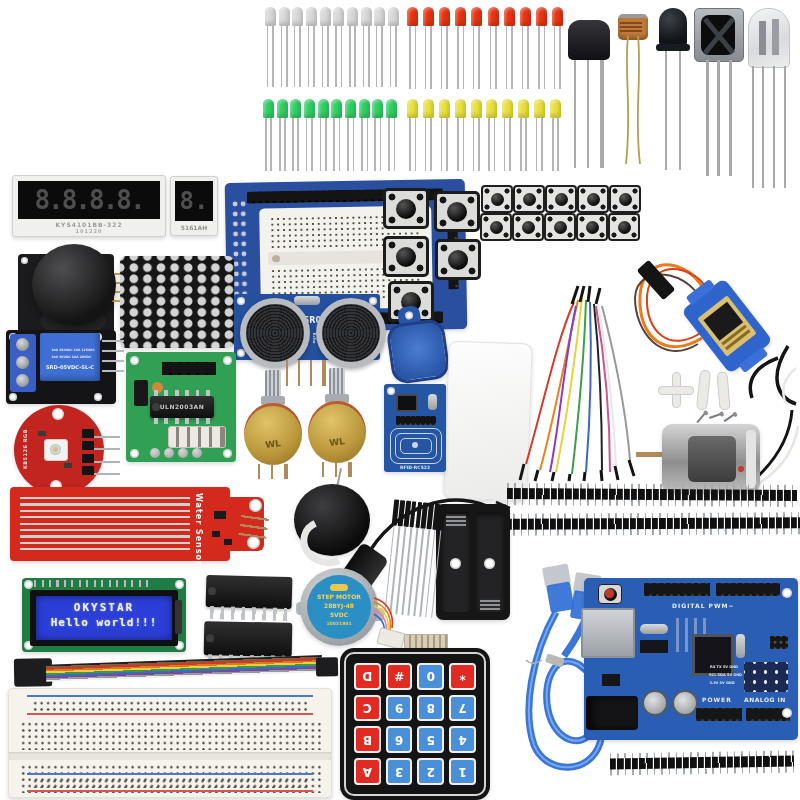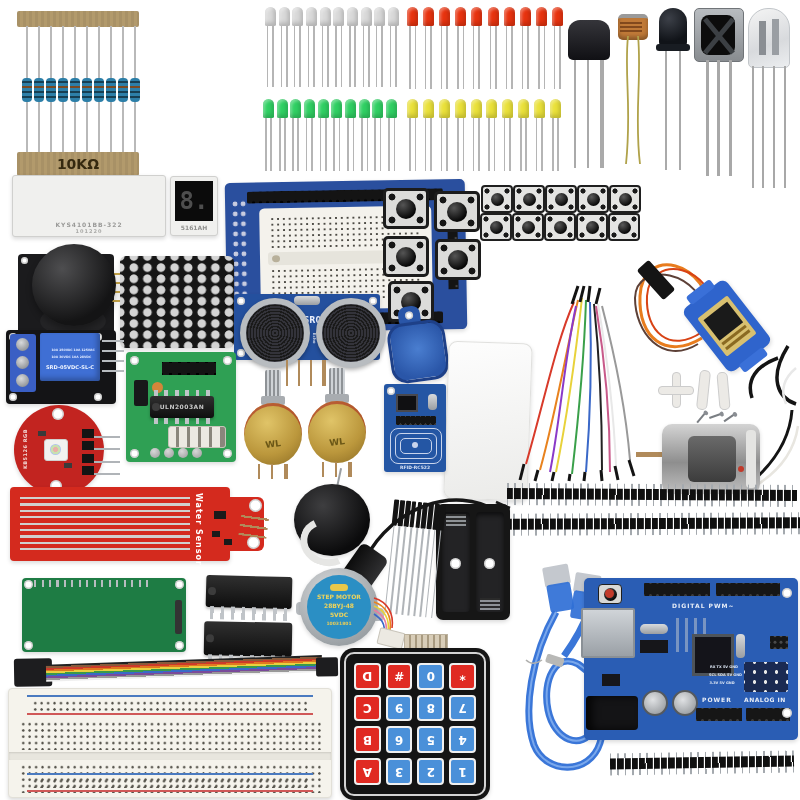--- a/index.html
+++ b/index.html
@@ -72,37 +72,20 @@
        color:#fff;font-weight:bold;font-size:12px}
   .kb{background:#4a90d9}.kr{background:#e02a22}
   .screw{position:absolute;width:2px;height:12px;background:#7a7e83}
   .screw::before{content:'';position:absolute;top:-3px;left:-1.5px;width:5px;height:4px;border-radius:50%;background:#8a8e93}
 </style>
 </head>
 <body>
 
 <div class="canvas">
 
-  <div class="abs" style="left:15px;top:8px;width:126px;height:170px">
-    <div class="tape" style="left:2px;top:3px;width:122px;height:16px"></div>
-    <div class="res-row" style="left:6px;top:18px;width:114px;height:128px">
-      <div class="res"></div>
-    <div class="res"></div>
-        <div class="res"></div>
-        <div class="res"></div>
-        <div class="res"></div>
-        <div class="res"></div>
-        <div class="res"></div>
-        <div class="res"></div>
-        <div class="res"></div>
-        <div class="res"></div>
-      </div>
-    <div class="tape" style="left:2px;top:144px;width:122px;height:24px"></div>
-    <div class="res-label" style="top:148px">10KΩ</div>
-  </div>
 
   <div class="led-row" style="left:264px;top:7px;width:136px;height:80px;--c:#d9d9d9;--h:80px">
     <div class="led"></div>
   <div class="led"></div>
       <div class="led"></div>
       <div class="led"></div>
       <div class="led"></div>
       <div class="led"></div>
       <div class="led"></div>
       <div class="led"></div>
@@ -177,20 +160,23 @@
   </div>
   <div class="abs" style="left:744px;top:8px;width:52px;height:180px">
     <div class="abs" style="left:4px;width:40px;height:58px;border-radius:20px 20px 5px 5px;background:linear-gradient(160deg,#f4f4f4,#d8dadd 60%,#eceef0);border:1px solid #c2c6ca">
       <div class="abs" style="left:10px;top:12px;width:7px;height:34px;background:#8a8e93"></div>
       <div class="abs" style="left:23px;top:10px;width:7px;height:36px;background:#9a9ea3"></div>
     </div>
     <div class="abs" style="left:8px;top:58px;width:34px;height:122px;background:linear-gradient(90deg,#a8a8a8 0 2px,transparent 2px 10px,#a8a8a8 10px 12px,transparent 12px 21px,#a8a8a8 21px 23px,transparent 23px 32px,#a8a8a8 32px 34px)"></div>
   </div>
 
   <div class="abs shadow" style="left:12px;top:175px;width:152px;height:60px;background:#f0f0ee;border-radius:3px;border:1px solid #d0d0ce">
+    <div class="abs" style="left:5px;top:5px;right:5px;height:38px;background:#0b0b0b;display:flex;align-items:center;justify-content:center">
+      <span class="mono" style="color:#4e4e4e;font-weight:bold;font-size:26px;letter-spacing:-2px">8.8.8.8.</span>
+    </div>
     <div class="t" style="left:0;right:0;top:45px;text-align:center;color:#9a9a98;font-size:6px;letter-spacing:1px">KYS4101BB-322</div>
     <div class="t" style="left:0;right:0;top:52px;text-align:center;color:#aaaaa8;font-size:5px;letter-spacing:1px">101220</div>
   </div>
   <div class="abs shadow" style="left:170px;top:176px;width:46px;height:58px;background:#f0f0ee;border-radius:3px;border:1px solid #d0d0ce">
     <div class="abs" style="left:4px;top:4px;right:4px;height:40px;background:#0b0b0b;display:flex;align-items:center;justify-content:center">
       <span class="mono" style="color:#4e4e4e;font-weight:bold;font-size:24px">8.</span>
     </div>
     <div class="t" style="left:0;right:0;top:47px;text-align:center;color:#90908e;font-size:6px">5161AH</div>
   </div>
 
@@ -518,20 +504,26 @@
   <div class="dipins" style="left:210px;top:607px;width:78px;height:13px;transform:rotate(1.5deg)"></div>
   <div class="dip" style="left:204px;top:622px;width:88px;height:34px;transform:rotate(1deg)"></div>
   <div class="dipins" style="left:208px;top:655px;width:80px;height:13px;transform:rotate(1deg)"></div>
 
   <div class="abs shadow" style="left:22px;top:578px;width:164px;height:74px;background:#1e7c44;border-radius:4px">
     <div class="abs" style="left:12px;top:2px;width:120px;height:7px;background:repeating-linear-gradient(90deg,#b8bcc0 0 2px,transparent 2px 7.5px)"></div>
     <div class="hole" style="left:2px;top:2px;width:9px;height:9px"></div>
     <div class="hole" style="right:2px;top:2px;width:9px;height:9px"></div>
     <div class="hole" style="left:2px;bottom:2px;width:9px;height:9px"></div>
     <div class="hole" style="right:2px;bottom:2px;width:9px;height:9px"></div>
+    <div class="abs" style="left:8px;top:12px;width:148px;height:56px;background:#101010;border-radius:2px">
+      <div class="abs" style="left:6px;top:6px;width:136px;height:44px;background:#2b3fd8;box-shadow:inset 0 0 8px rgba(0,0,30,.5);text-align:center">
+        <div class="mono" style="margin-top:5px;font-size:11px;font-weight:bold;color:#eef2ff;letter-spacing:2px;text-shadow:0 0 2px #aac">OKYSTAR</div>
+        <div class="mono" style="margin-top:2px;font-size:11px;font-weight:bold;color:#eef2ff;letter-spacing:1px;text-shadow:0 0 2px #aac">Hello world!!!</div>
+      </div>
+    </div>
     <div class="abs" style="right:4px;top:22px;width:7px;height:34px;background:#333;border-radius:2px"></div>
   </div>
 
   <div class="abs" style="left:14px;top:648px;width:324px;height:40px;transform:rotate(-1deg)">
     <div class="abs" style="left:0;top:8px;width:38px;height:28px;background:#1d1d1f;border-radius:3px"></div>
     <div class="abs" style="left:32px;top:12px;width:276px;height:17px;transform:skewY(-1deg);
       background:linear-gradient(180deg,#222 0 1.7px,#8a5a3a 1.7px 3.4px,#cc3a2a 3.4px 5.1px,#e07820 5.1px 6.8px,#e8d040 6.8px 8.5px,#3a9a4a 8.5px 10.2px,#3a6ac8 10.2px 11.9px,#7a4a9a 11.9px 13.6px,#999 13.6px 15.3px,#eee 15.3px 17px)"></div>
     <div class="abs" style="left:302px;top:12px;width:22px;height:19px;background:#1d1d1f;border-radius:2px"></div>
   </div>
 

